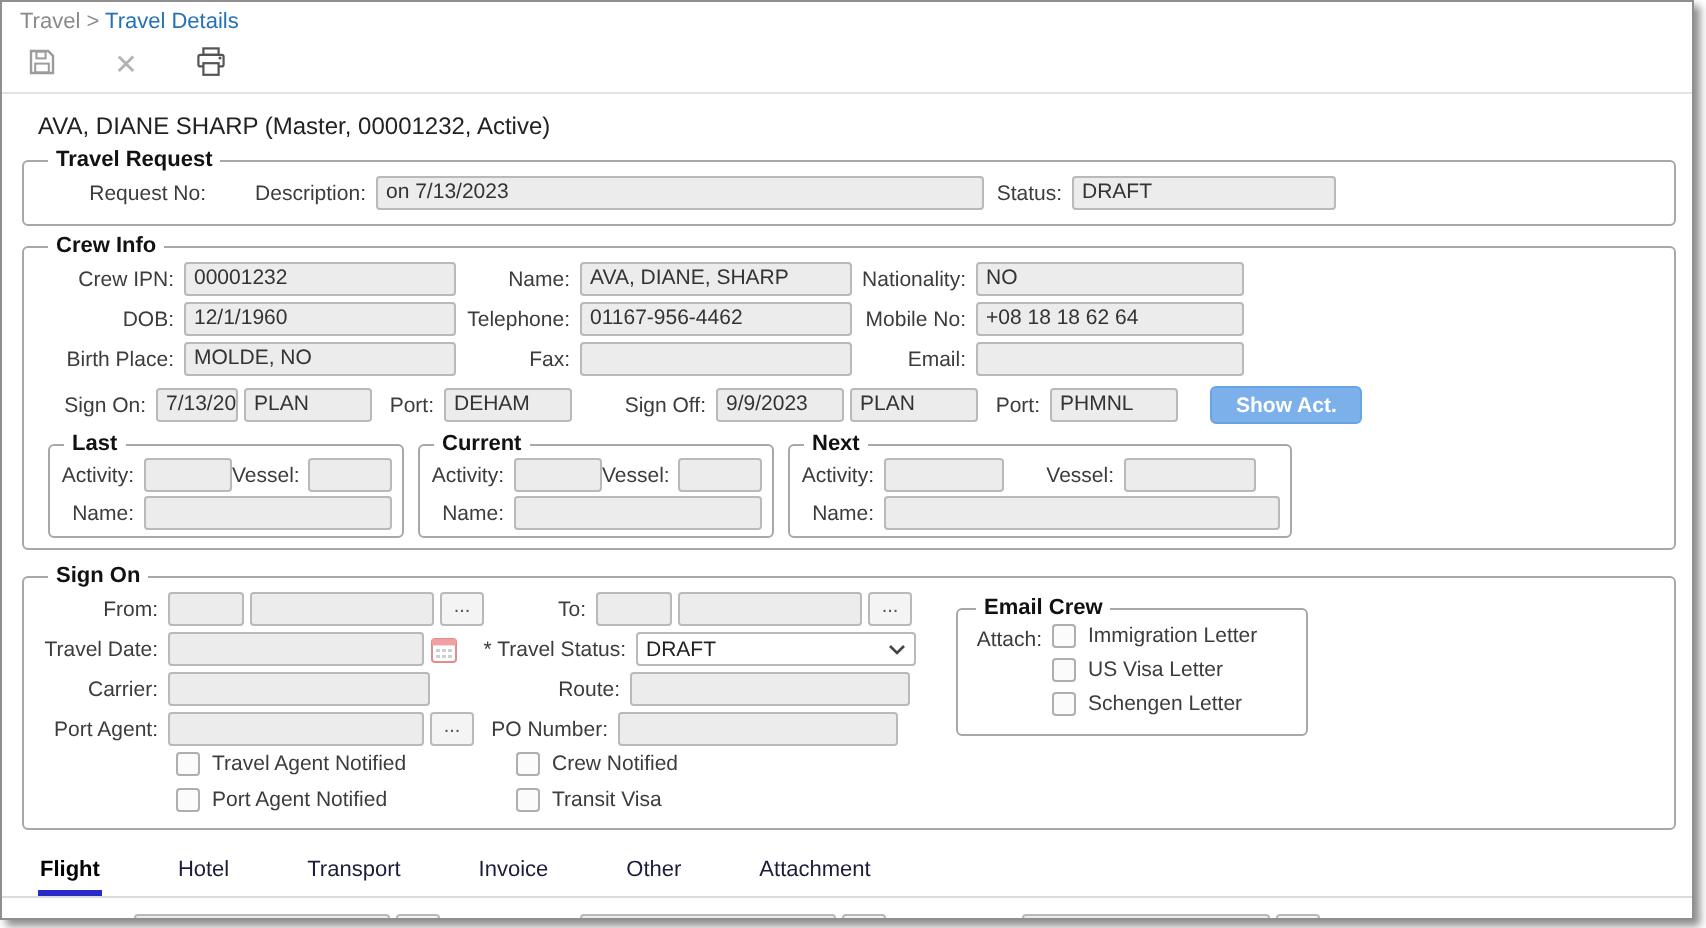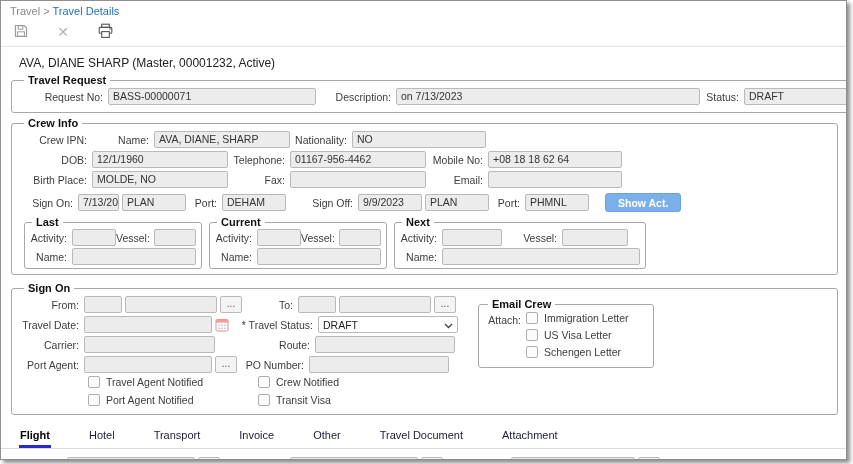--- a/index.html
+++ b/index.html
@@ -75,33 +75,33 @@
           </svg></span>
     </button>
   </div>
 
   <div class="page-title">AVA, DIANE SHARP (Master, 00001232, Active)</div>
 
   <fieldset>
     <legend>Travel Request</legend>
     <div class="r" style="margin-bottom:2px;">
       <span class="lbl" style="width:88px">Request No:</span>
-      <span class="f" style="width:208px">BASS-00000071</span>
       <span class="lbl" style="width:80px">Description:</span>
       <span class="f" style="width:304px">on 7/13/2023</span>
       <span class="lbl" style="width:44px">Status:</span>
       <span class="f" style="width:132px">DRAFT</span>
     </div>
   </fieldset>
 
   <fieldset>
     <legend>Crew Info</legend>
 
     <div class="r">
       <span class="lbl" style="width:72px">Crew IPN:</span>
+      <span class="f" style="width:136px">00001232</span>
       <span class="lbl" style="width:62px">Name:</span>
       <span class="f" style="width:136px">AVA, DIANE, SHARP</span>
       <span class="lbl" style="width:62px">Nationality:</span>
       <span class="f" style="width:134px">NO</span>
     </div>
     <div class="r">
       <span class="lbl" style="width:72px">DOB:</span>
       <span class="f" style="width:136px">12/1/1960</span>
       <span class="lbl" style="width:62px">Telephone:</span>
       <span class="f" style="width:136px">01167-956-4462</span>
@@ -269,21 +269,20 @@
       </fieldset>
     </div>
   </fieldset>
 
   <div class="tabbar">
     <span class="tab active">Flight</span>
     <span class="tab">Hotel</span>
     <span class="tab">Transport</span>
     <span class="tab">Invoice</span>
     <span class="tab">Other</span>
-    <span class="tab">Travel Document</span>
     <span class="tab">Attachment</span>
   </div>
 
   <div class="panel">
     <div class="r" style="margin-bottom:4px;">
       <span class="lbl" style="width:66px">Travel Agent:</span>
       <span class="f" style="width:128px"></span>
       <span class="dots">...</span>
       <span class="lbl" style="width:70px">Ticket Type:</span>
       <span class="f" style="width:128px">ONE WAY</span>

